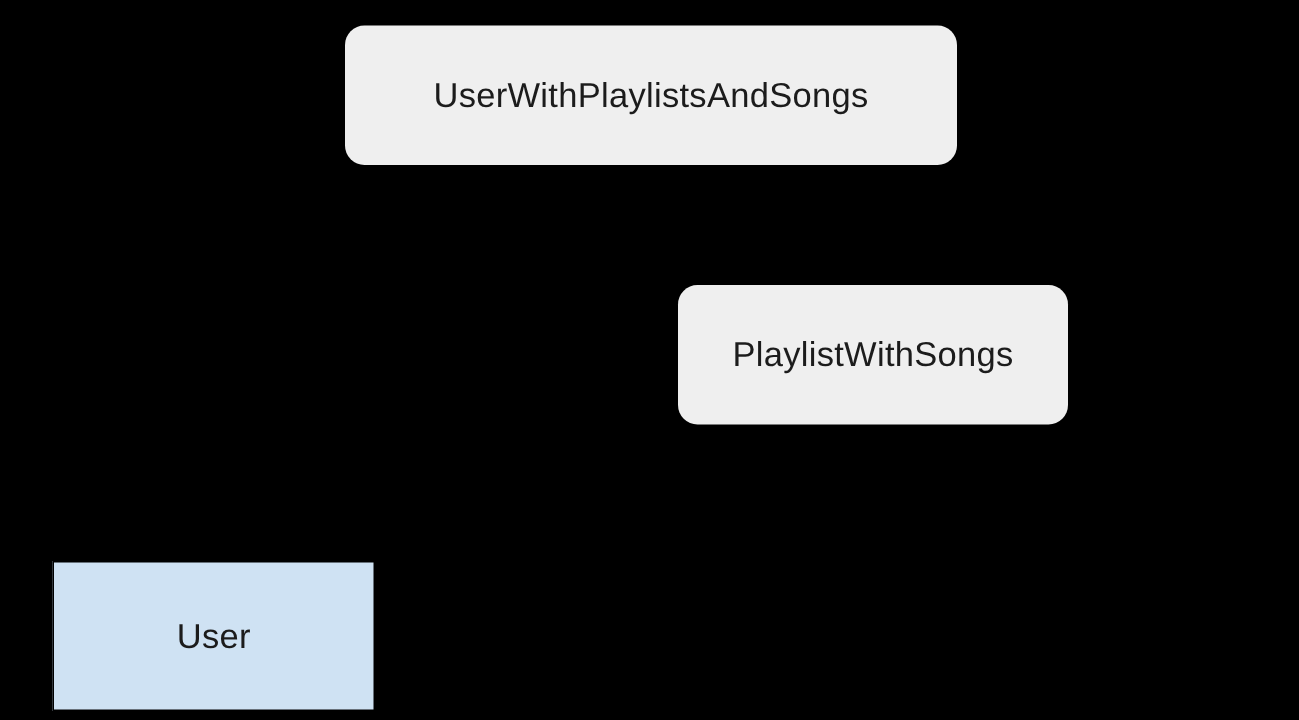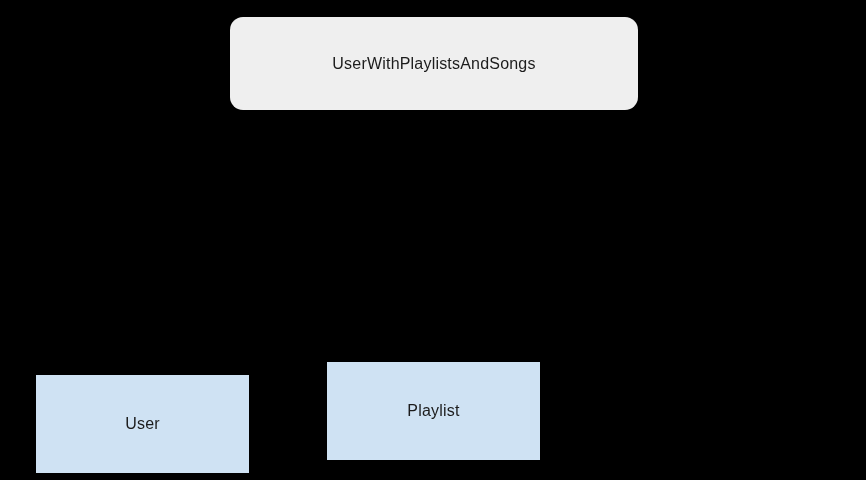--- a/index.html
+++ b/index.html
@@ -13,21 +13,21 @@
     height: 480px;
     background: #000000;
     overflow: hidden;
     font-family: "Liberation Sans", sans-serif;
   }
   .node {
     position: absolute;
     display: flex;
     align-items: center;
     justify-content: center;
-    font-size: 16px;
+    font-size: 23px;
     color: #1c1c1c;
     box-sizing: border-box;
     text-align: center;
     letter-spacing: 0.2px;
   }
   .node-rounded {
     background: #efefef;
     border-radius: 13px;
   }
   .node-entity {
@@ -42,23 +42,23 @@
 </style>
 </head>
 <body>
 
 <div class="canvas">
 
   <div class="node node-rounded" id="node-uwpas">
     <span>UserWithPlaylistsAndSongs</span>
   </div>
 
+  <div class="node node-rounded" id="node-pws">
+    <span>PlaylistWithSongs</span>
+  </div>
 
   <div class="node node-entity" id="node-user">
     <span>User</span>
   </div>
 
-  <div class="node node-entity" id="node-playlist">
-    <span>Playlist</span>
-  </div>
 
 
 </div>
 
 </body></html>

